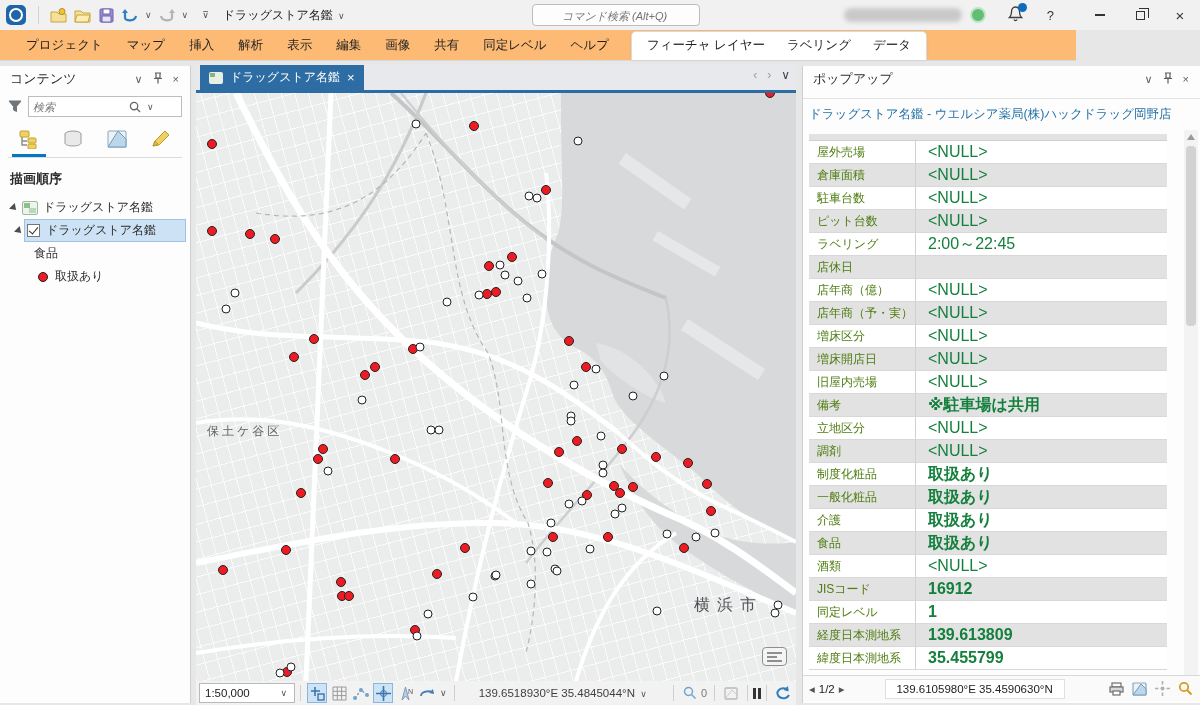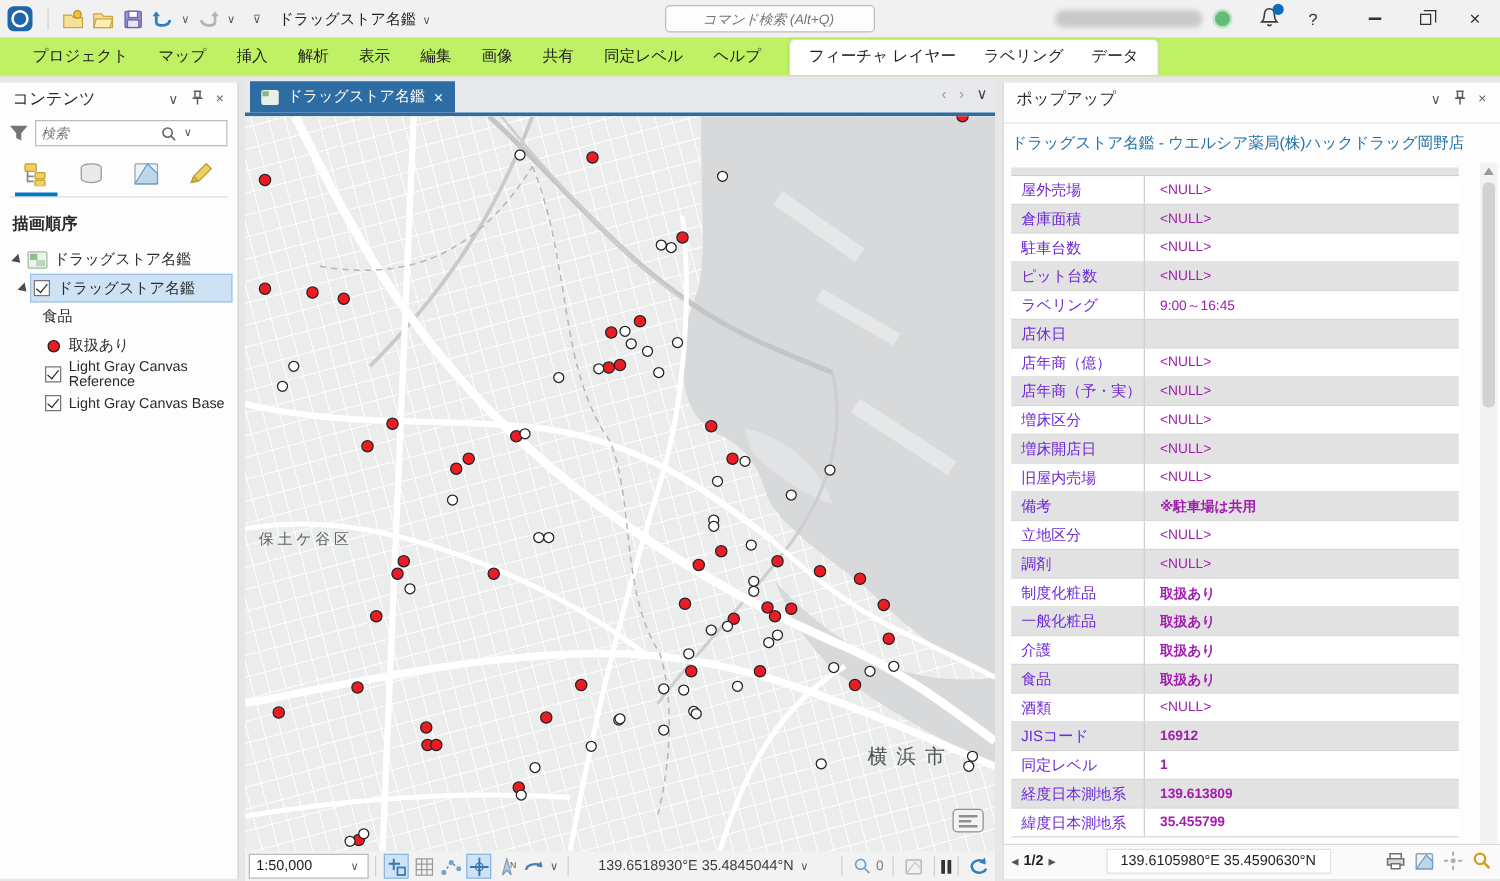--- a/index.html
+++ b/index.html
@@ -26,21 +26,21 @@
   .bell-wrap { position:relative; margin-right:24px; }
   .bell-dot { position:absolute; right:-4px; top:-3px; width:9px; height:9px; border-radius:50%; background:#0f6cbd; }
   .help-q { font-size:13px; color:#333; margin-right:26px; }
   .wbtn { width:40px; height:30px; display:flex; align-items:center; justify-content:center; }
   .min-glyph { width:10px; height:1.5px; background:#333; }
   .restore-glyph { position:relative; width:9px; height:9px; border:1.2px solid #333; background:#f1f1f1; }
   .restore-glyph::before { content:""; position:absolute; left:2px; top:-4px; width:9px; height:9px; border:1.2px solid #333; border-left:none; border-bottom:none; }
   .close-glyph { font-size:15px; color:#333; line-height:1; }
 
   
-  .ribbon { position:absolute; left:0; top:30px; width:1200px; height:31px; background:#bef264; border-bottom:1px solid #d9d9d9; display:flex; align-items:center; }
+  .ribbon { position:absolute; left:0; top:30px; width:1076px; height:31px; background:#fdba74; border-bottom:1px solid #d9d9d9; display:flex; align-items:center; }
   .rtabs { display:flex; align-items:center; padding-left:14px; }
   .rtab { font-size:12.5px; color:#1f1f1f; padding:6px 12px; white-space:nowrap; }
   .ctx-group { display:flex; align-items:center; background:#fff; border:1px solid #dadada; border-bottom:none; border-radius:5px 5px 0 0; margin-left:10px; height:29px; box-shadow:0 0 3px rgba(0,0,0,.06); padding:0 4px; }
   .ctx-tab { font-size:12.5px; color:#1f1f1f; padding:6px 11px; white-space:nowrap; }
 
   
   .main { position:absolute; left:0; top:62px; width:1200px; height:643px; background:#e7e7e7; }
 
   
   .contents-panel { position:absolute; left:0; top:4px; width:191px; height:637px; background:#fdfdfd; border-right:1px solid #cfcfcf; }
@@ -104,29 +104,29 @@
   .pauseg { display:flex; gap:2px; } .pauseg i { width:3px; height:11px; background:#333; }
 
   
   .popup-panel { position:absolute; left:802px; top:4px; width:398px; height:637px; background:#fdfdfd; border-left:1px solid #cfcfcf; }
   .pp-title { position:absolute; left:6px; top:40px; width:380px; font-size:12.5px; color:#2471a8; white-space:nowrap; overflow:hidden; }
   .pp-rule { position:absolute; left:0; top:32px; width:398px; height:1px; background:#e3e3e3; }
   .ptable { position:absolute; left:6px; top:68px; width:358px; }
   .prow-partial { height:7px; background:#e2e2e2; border-bottom:1px solid #cfcfcf; }
   .prow { display:flex; height:23px; align-items:center; border-bottom:1px solid #d8d8d8; background:#fff; }
   .prow.alt { background:#e2e2e2; }
-  .pcell-label { width:107px; padding-left:8px; color:#6d28d9; font-size:12px; border-right:1px solid #d0d0d0; height:100%; display:flex; align-items:center; }
-  .pcell-value { flex:1; padding-left:12px; color:#a21caf; font-size:11px; }
+  .pcell-label { width:107px; padding-left:8px; color:#4d7c0f; font-size:12px; border-right:1px solid #d0d0d0; height:100%; display:flex; align-items:center; }
+  .pcell-value { flex:1; padding-left:12px; color:#15803d; font-size:16px; }
   .pcell-value.b { font-weight:bold; }
   .pp-scroll { position:absolute; right:2px; top:64px; width:14px; height:545px; background:#f3f3f3; }
   .pp-scroll .up { position:absolute; left:3px; top:4px; width:0; height:0; border-left:4px solid transparent; border-right:4px solid transparent; border-bottom:6px solid #9a9a9a; }
   .pp-scroll .thumb { position:absolute; left:2px; top:16px; width:10px; height:180px; background:#d2d2d2; border-radius:4px; }
   .pp-bottom { position:absolute; left:0; bottom:2px; width:398px; height:26px; border-top:1px solid #d9d9d9; background:#fafafa; display:flex; align-items:center; font-size:11.5px; color:#333; }
   .pp-nav { display:flex; align-items:center; gap:4px; margin-left:6px; color:#555; }
-  .pp-nav .num { color:#222;font-weight:bold; }
+  .pp-nav .num { color:#222; }
   .pp-coordbox { margin-left:40px; width:180px; height:20px; background:#fff; border:1px solid #e0e0e0; display:flex; align-items:center; justify-content:center; font-size:11.5px; color:#222; white-space:nowrap; }
   .pp-icons { display:flex; align-items:center; gap:8px; margin-left:auto; margin-right:8px; }
 
   .ico16 { display:block; }
 </style>
 </head>
 <body>
 
 <div class="window">
 
@@ -307,30 +307,20 @@
           <span class="cbox"></span>
           <span>ドラッグストア名鑑</span>
         </div>
         <div class="tree-row" style="padding-left:34px;">
           <span>食品</span>
         </div>
         <div id="legendItems">
             <div class="tree-row" style="padding-left: 36px;">
               <span class="legend-dot red"></span>
               <span>取扱あり</span>
-            </div>
-          </div>
-        <div id="basemapItems">
-            <div class="tree-row" style="padding-left: 36px;">
-              <span class="cbox"></span>
-              <span style="font-size: 11.5px;">Light Gray Canvas Reference</span>
-            </div>
-            <div class="tree-row" style="padding-left: 36px;">
-              <span class="cbox"></span>
-              <span style="font-size: 11.5px;">Light Gray Canvas Base</span>
             </div>
           </div>
       </div>
     </aside>
 
     <section class="map-area">
       <div class="view-tabs">
         <div class="view-tab">
           <span class="vmap-ico"></span>
           <span>ドラッグストア名鑑</span>
@@ -587,21 +577,21 @@
           <div class="prow">
             <div class="pcell-label">駐車台数</div>
             <div class="pcell-value">&lt;NULL&gt;</div>
           </div>
           <div class="prow alt">
             <div class="pcell-label">ピット台数</div>
             <div class="pcell-value">&lt;NULL&gt;</div>
           </div>
           <div class="prow">
             <div class="pcell-label">ラベリング</div>
-            <div class="pcell-value">9:00～16:45</div>
+            <div class="pcell-value">2:00～22:45</div>
           </div>
           <div class="prow alt">
             <div class="pcell-label">店休日</div>
           </div>
           <div class="prow">
             <div class="pcell-label">店年商（億）</div>
             <div class="pcell-value">&lt;NULL&gt;</div>
           </div>
           <div class="prow alt">
             <div class="pcell-label">店年商（予・実）</div>

